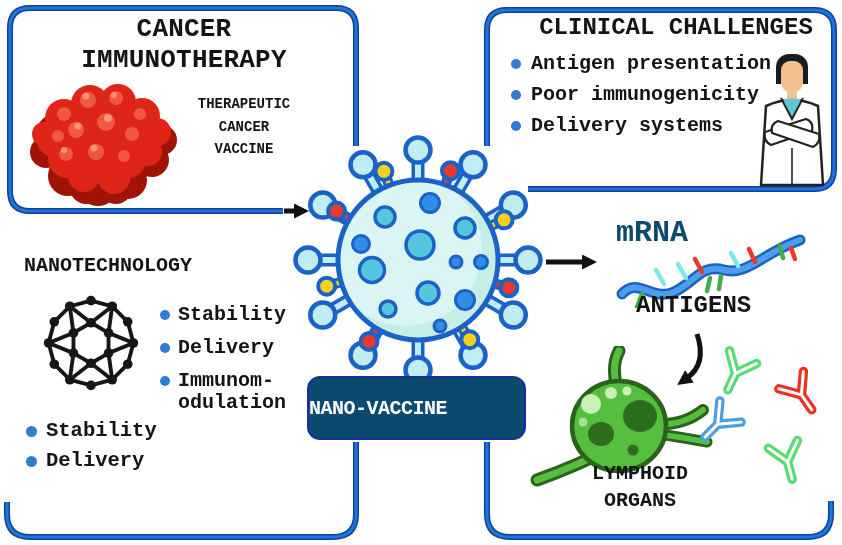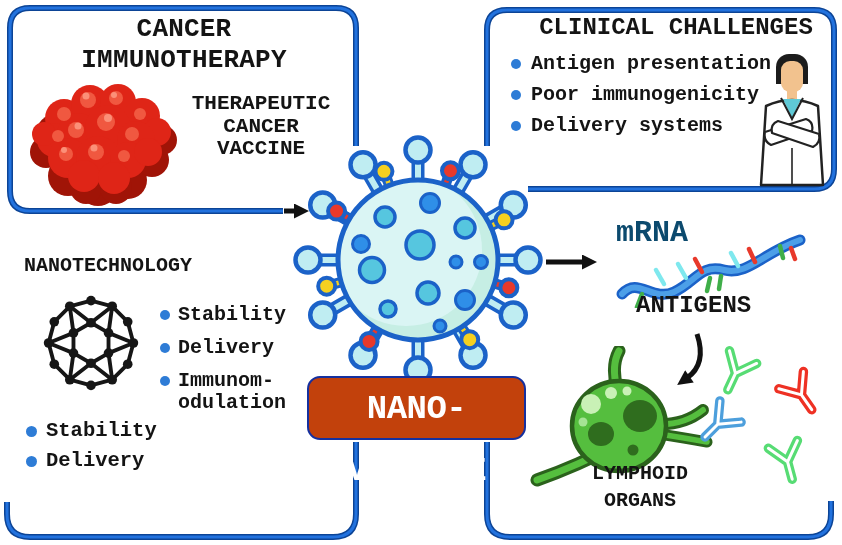--- a/index.html
+++ b/index.html
@@ -6,39 +6,39 @@
   #canvas{position:relative;width:842px;height:545px;background:#fff;overflow:hidden;
           font-family:Liberation Mono, monospace;font-weight:700;color:#141414}
   .abs{position:absolute}
   .pre{white-space:pre-line}
   .ctr{text-align:center}
   ul{list-style:none;margin:0;padding:0}
   .bul{display:flex;align-items:flex-start}
   .dot{border-radius:50%;background:#2E7CD6;flex:none}
   
   #ci-title{left:10px;top:14px;width:348px;font-size:26px;line-height:31px;letter-spacing:.2px}
-  #ci-sub{left:176px;top:93px;width:170px;font-size:21px;line-height:22.5px}
+  #ci-sub{left:159px;top:93px;width:170px;font-size:14px;line-height:22.5px}
   #tumor-svg{left:28px;top:72px}
   
   #cc-title{left:511px;top:14px;width:330px;font-size:24px}
   #cc-list{left:511px;top:52px;display:flex;flex-direction:column;gap:7px;font-size:20px;line-height:24px}
   #cc-list .dot{width:10px;height:10px;margin:7px 10px 0 0}
   #doctor-svg{left:750px;top:52px}
   
   #nt-title{left:24px;top:254px;font-size:20px}
   #bucky-svg{left:38px;top:288px}
   #nt-side{left:160px;top:304px;display:flex;flex-direction:column;gap:11px;font-size:20px;line-height:22px}
   #nt-side .dot{width:10px;height:10px;margin:6px 8px 0 0}
   #nt-bottom{left:26px;top:420px;display:flex;flex-direction:column;gap:8px;font-size:20.5px;line-height:22px}
   #nt-bottom .dot{width:11px;height:11px;margin:6px 9px 0 0}
   
   #virus-svg{left:280px;top:123px}
-  #nv-label{left:307px;top:376px;width:219px;height:64px;line-height:62px;background:#c2410c;
+  #nv-label{left:307px;top:376px;width:219px;height:64px;line-height:62px;background:#0c4a6e;
             border:2px solid #15309F;border-radius:13px;box-sizing:border-box;color:#fff;
-            font-size:34px;letter-spacing:-.5px;text-align:center}
+            font-size:20px;letter-spacing:-.5px;text-align:left}
   
   #mrna-label{left:616px;top:216px;font-size:30px;color:#0c4a6e}
   #mrna-svg{left:612px;top:228px}
   #antigens-label{left:636px;top:292px;font-size:24px}
   #cell-svg{left:527px;top:346px}
   #antibodies-svg{left:688px;top:338px}
   #lymphoid-label{left:560px;top:460px;width:160px;font-size:20px;line-height:27px}
   svg{display:block}
 </style>
 </head>

